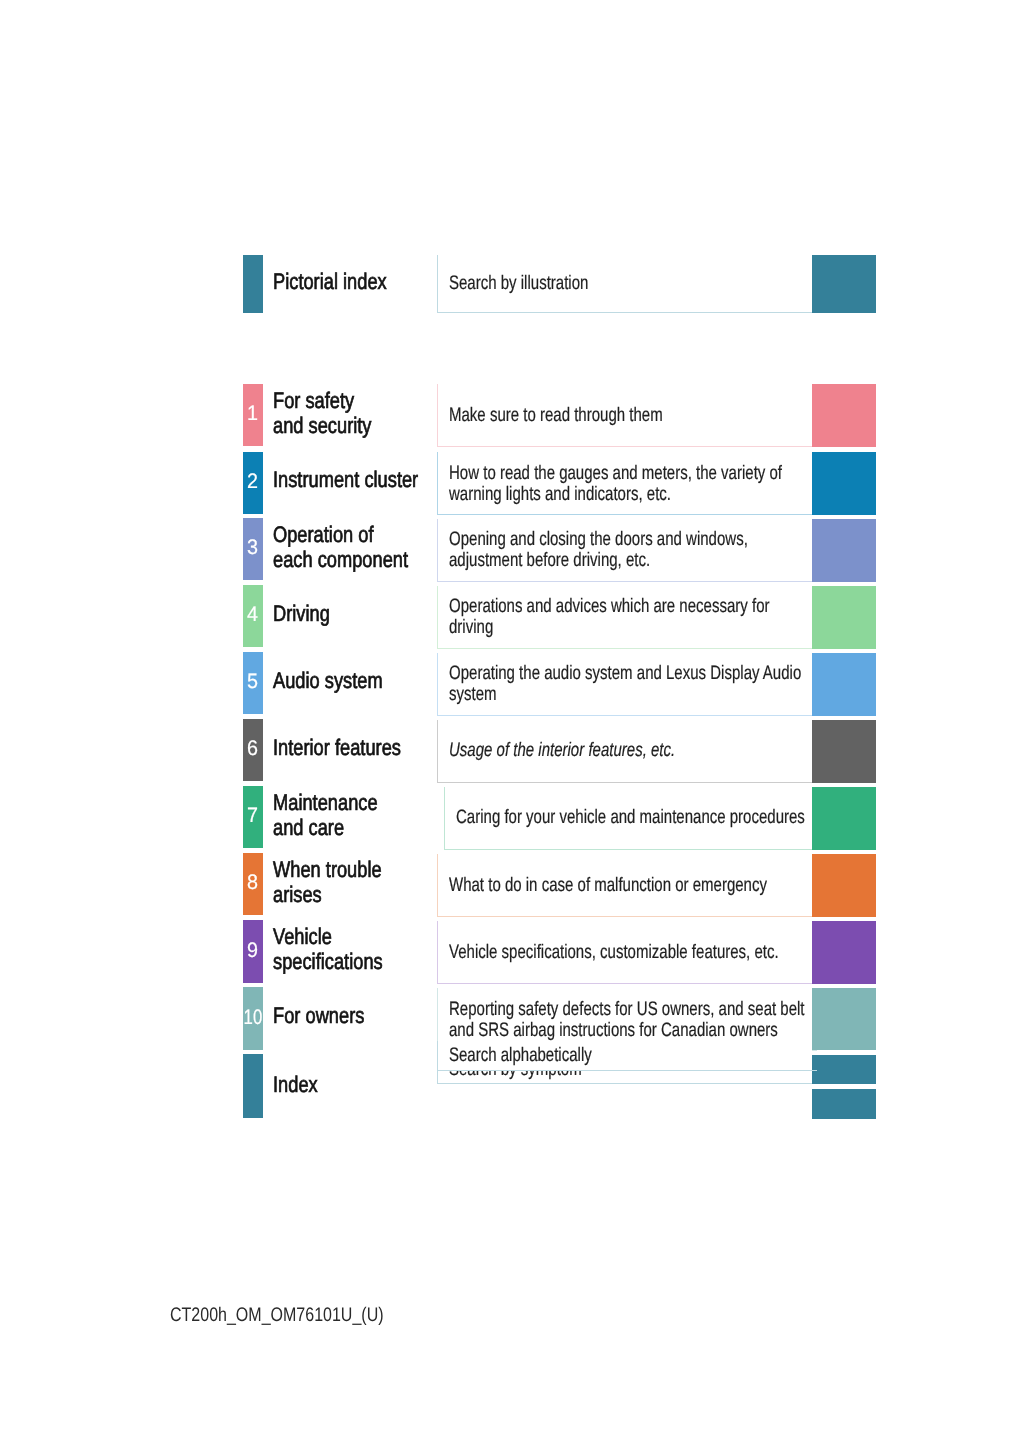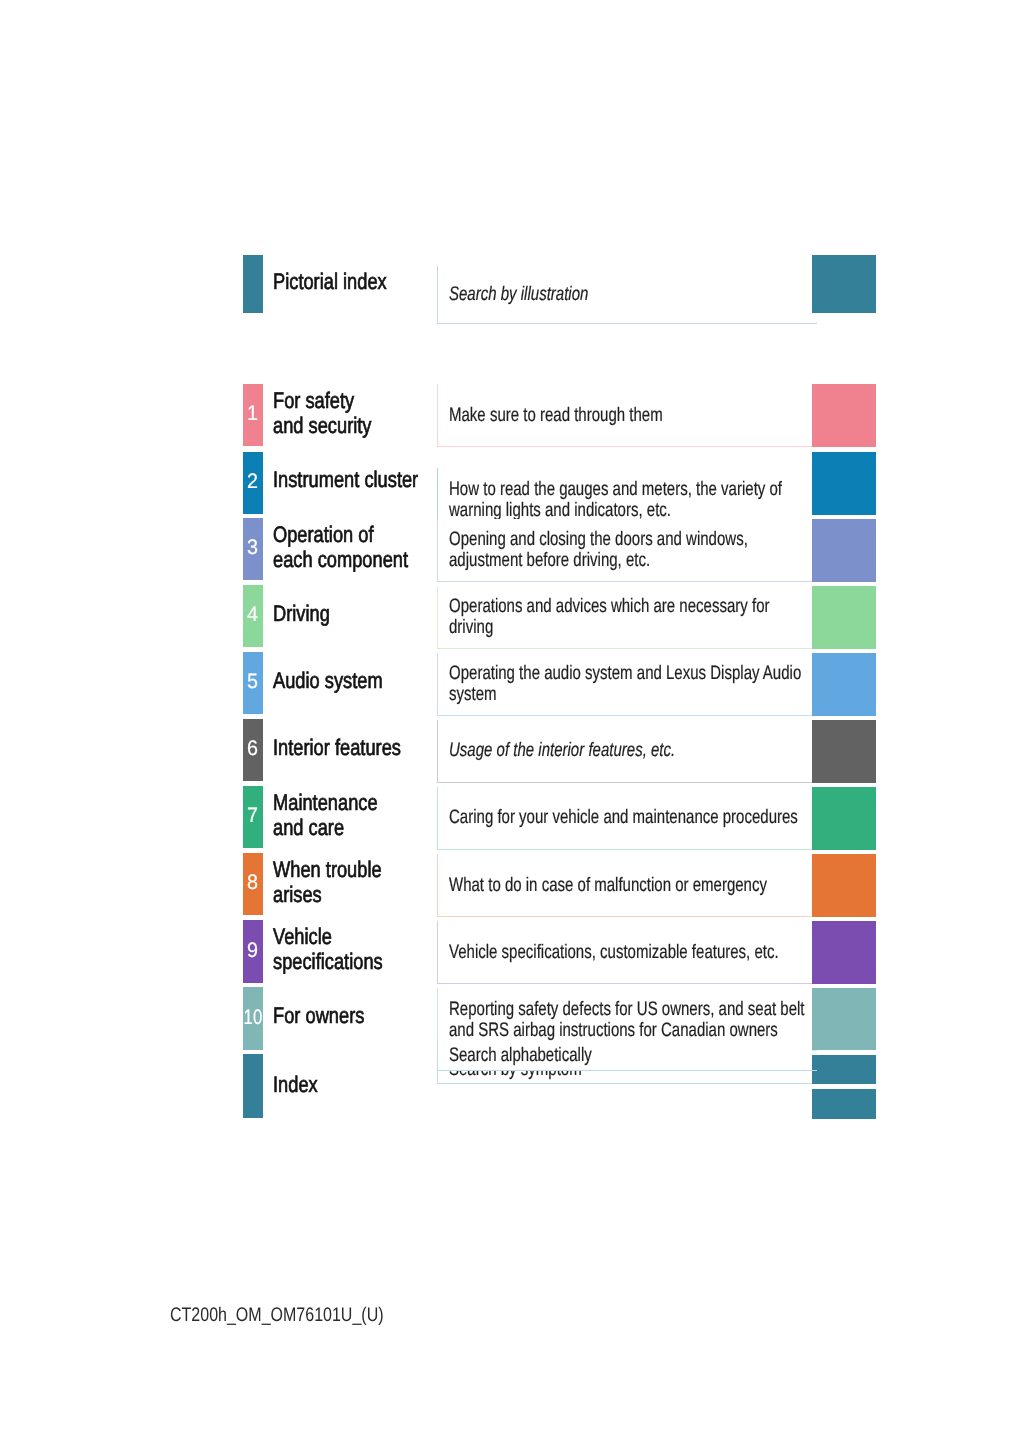--- a/index.html
+++ b/index.html
@@ -20,21 +20,21 @@
 </head>
 <body>
 
 <div id="page">
   <div id="sections">
     <div class="row">
       <div class="tab" style="top: 255px; height: 58px; background: rgb(52, 128, 153);">
           <span class="tabnum-in" style="top: 17px; transform: translateX(-0.4px) scaleX(0.94);"></span>
         </div>
       <div class="title" style="top: 269px;">Pictorial index</div>
-      <div class="descbox" style="top: 266px; height: 58px; font-style: italic;">
+      <div class="descbox" style="top: 255px; height: 58px;">
           <i class="bl" style="background: rgb(191, 218, 226);"></i>
           <i class="bb" style="background: rgb(191, 218, 226);"></i>
           <span class="tx" style="top: 18px;">Search by illustration</span>
         </div>
       <div class="swatch" style="top: 255px; height: 58px; background: rgb(52, 128, 153);"></div>
     </div>
     <div class="row">
       <div class="tab" style="top: 384px; height: 62px; background: rgb(239, 130, 142);">
           <span class="tabnum-in" style="top: 19px; transform: translateX(-0.4px) scaleX(0.94);">1</span>
         </div>
@@ -45,21 +45,21 @@
           <i class="bb" style="background: rgb(248, 211, 216);"></i>
           <span class="tx" style="top: 21px;">Make sure to read through them</span>
         </div>
       <div class="swatch" style="top: 384px; height: 63px; background: rgb(239, 130, 142);"></div>
     </div>
     <div class="row">
       <div class="tab" style="top: 452px; height: 62px; background: rgb(12, 128, 180);">
           <span class="tabnum-in" style="top: 19px; transform: translateX(-0.4px) scaleX(0.94);">2</span>
         </div>
       <div class="title" style="top: 467px;">Instrument cluster</div>
-      <div class="descbox" style="top: 468px; height: 63px; padding-left: 40px;">
+      <div class="descbox" style="top: 452px; height: 63px; padding-left: 40px;">
           <i class="bl" style="background: rgb(175, 213, 232);"></i>
           <i class="bb" style="background: rgb(175, 213, 232);"></i>
           <span class="tx" style="top: 11px;">How to read the gauges and meters, the variety of
 warning lights and indicators, etc.</span>
         </div>
       <div class="swatch" style="top: 452px; height: 63px; background: rgb(12, 128, 180);"></div>
     </div>
     <div class="row">
       <div class="tab" style="top: 518px; height: 62px; background: rgb(124, 145, 203);">
           <span class="tabnum-in" style="top: 19px; transform: translateX(-0.4px) scaleX(0.94);">3</span>
@@ -111,21 +111,21 @@
           <span class="tx" style="top: 20.3px;">Usage of the interior features, etc.</span>
         </div>
       <div class="swatch" style="top: 720px; height: 63px; background: rgb(98, 98, 98);"></div>
     </div>
     <div class="row">
       <div class="tab" style="top: 786px; height: 62px; background: rgb(49, 176, 125);">
           <span class="tabnum-in" style="top: 19px; transform: translateX(-0.4px) scaleX(0.94);">7</span>
         </div>
       <div class="title" style="top: 790px;">Maintenance
 and care</div>
-      <div class="descbox" style="top: 787px; height: 63px;">
+      <div class="descbox" style="top: 787px; height: 63px; margin-left: 7px;">
           <i class="bl" style="background: rgb(191, 230, 212);"></i>
           <i class="bb" style="background: rgb(191, 230, 212);"></i>
           <span class="tx" style="top: 20px;">Caring for your vehicle and maintenance procedures</span>
         </div>
       <div class="swatch" style="top: 787px; height: 63px; background: rgb(49, 176, 125);"></div>
     </div>
     <div class="row">
       <div class="tab" style="top: 853px; height: 62px; background: rgb(229, 117, 53);">
           <span class="tabnum-in" style="top: 19px; transform: translateX(-0.4px) scaleX(0.94);">8</span>
         </div>

